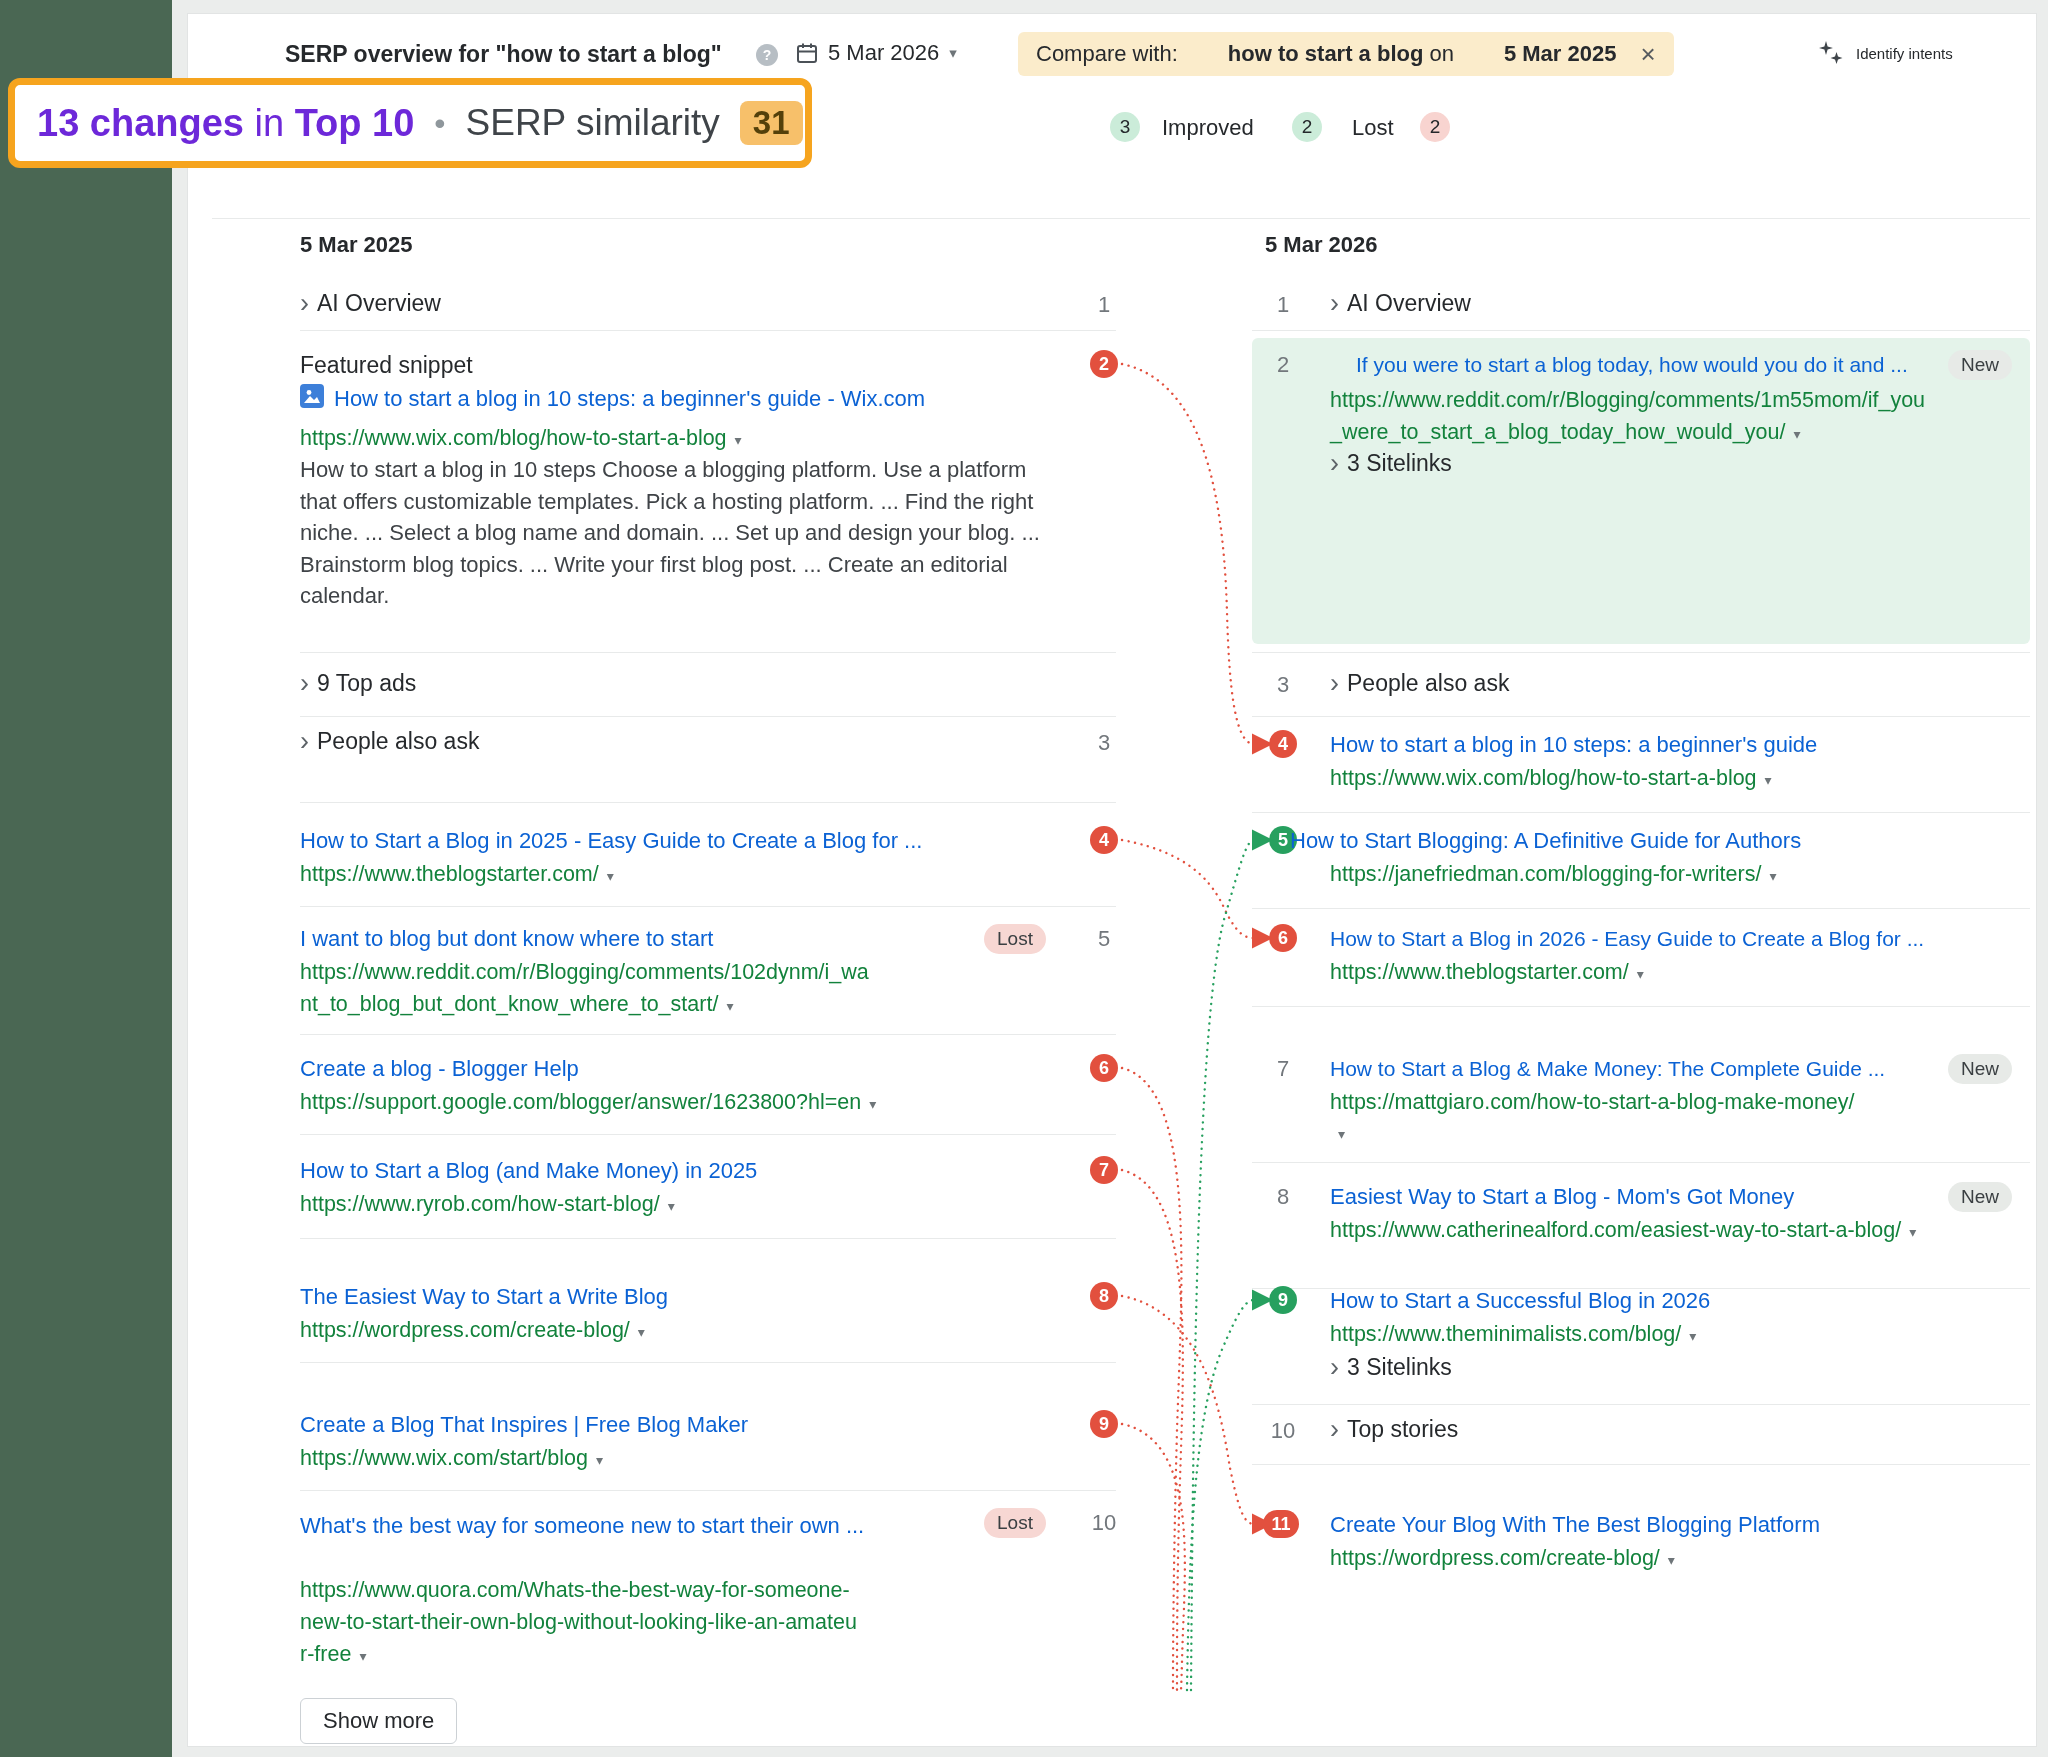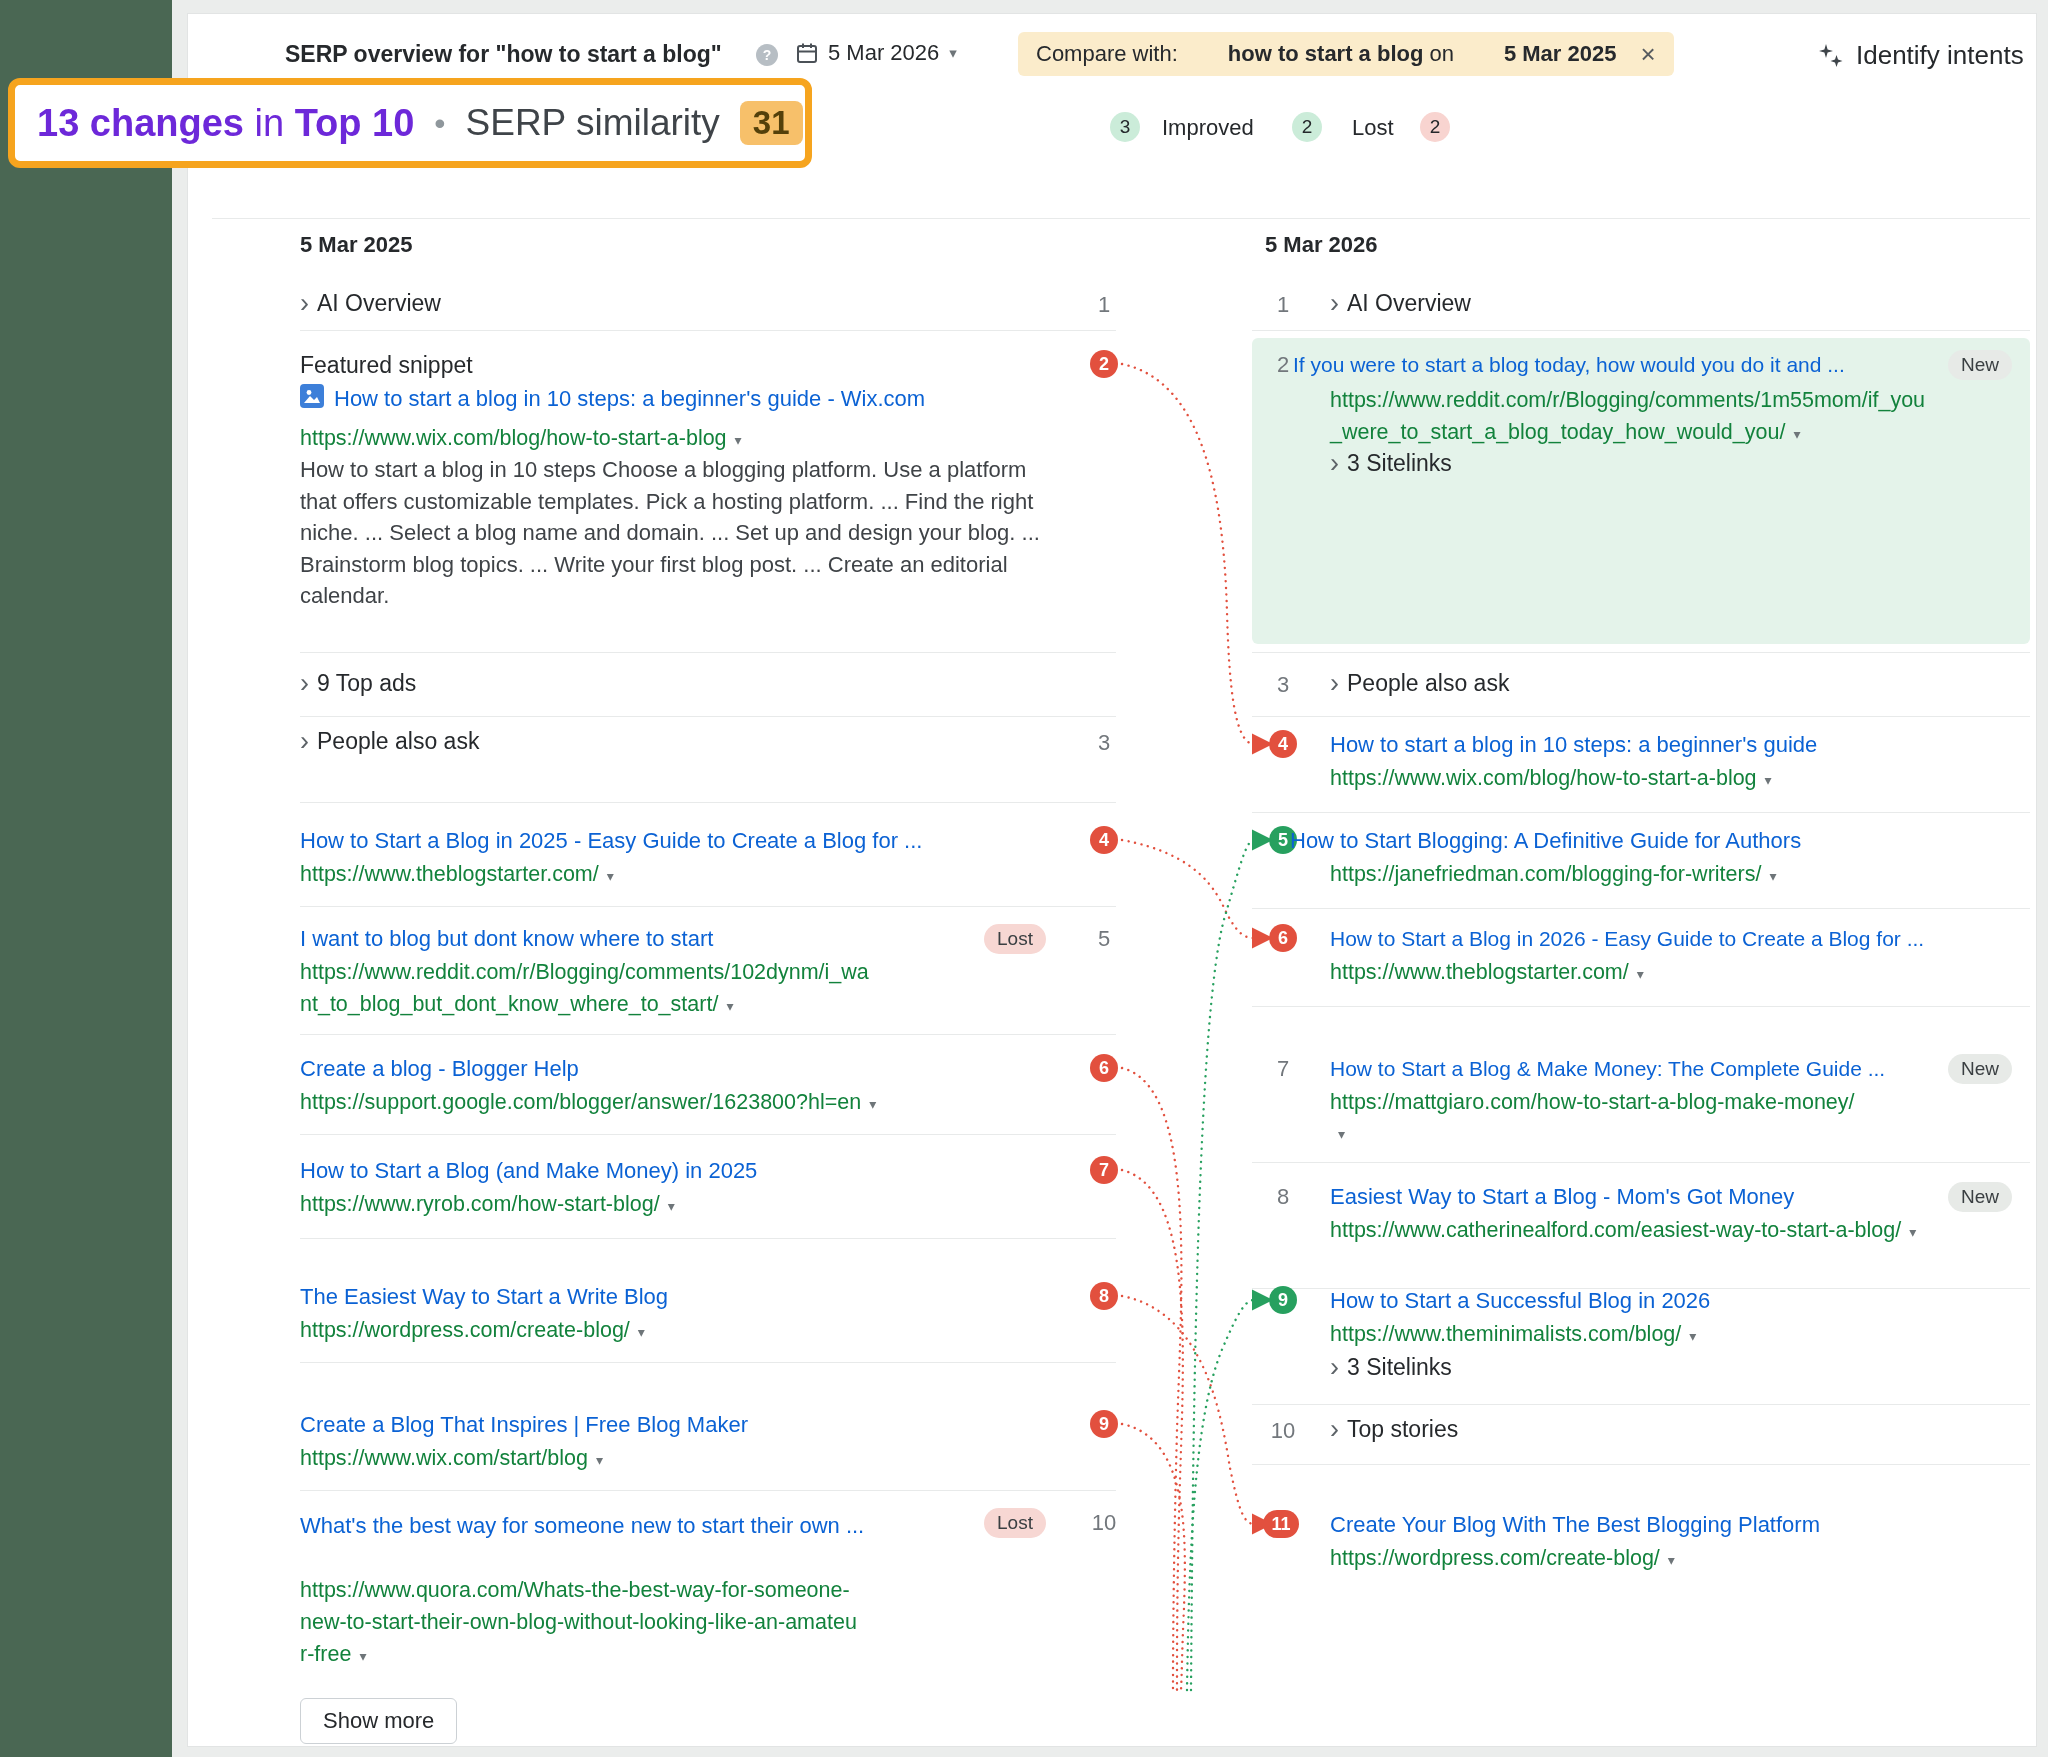--- a/index.html
+++ b/index.html
@@ -16,21 +16,21 @@
   
   .hdr-title{font-size:23px;font-weight:bold;color:#26292c;white-space:nowrap;}
   .help-icon{width:22px;height:22px;border-radius:11px;background:#b7bec4;color:#fff;
     font-size:14px;font-weight:bold;display:flex;align-items:center;justify-content:center;}
   .date-picker{display:flex;align-items:center;gap:10px;font-size:22px;color:#26292c;cursor:pointer;}
   .caret{color:#6e7579;font-size:15px;}
   .chip{height:44px;background:#fbeccb;border-radius:6px;display:flex;align-items:center;
     padding:0 18px;font-size:22px;color:#26292c;gap:6px;white-space:nowrap;}
   .chip b{font-weight:bold;margin-left:44px;}
   .chip .x{margin-left:18px;font-size:26px;color:#565b60;cursor:pointer;line-height:1;}
-  .intents{display:flex;align-items:center;gap:12px;font-size:26px;color:#26292c;cursor:pointer;}
+  .intents{display:flex;align-items:center;gap:12px;font-size:15px;color:#26292c;cursor:pointer;}
   .hdr-line{height:1px;background:#e8eaea;}
 
   
   .count-chip{min-width:30px;height:30px;border-radius:15px;padding:0 4px;box-sizing:border-box;
     display:flex;align-items:center;justify-content:center;font-size:19px;color:#24282b;}
   .cc-green{background:#cbecd9;}
   .cc-pink{background:#f8d4d0;}
   .stat-label{font-size:22px;color:#26292c;}
 
   
@@ -218,21 +218,21 @@
 
 <div class="abs posn" style="left:1269px;top:292px;">1</div>
 <div class="abs row-flex" style="left:1330px;top:290px;">
   <span class="chev">›</span>
   <span class="section">AI Overview</span>
 </div>
 <div class="abs divider" style="left:1252px;top:330px;width:778px;"></div>
 
 <div class="abs hl-block"></div>
 <div class="abs posn" style="left:1269px;top:352px;">2</div>
-<div class="abs t t-sm" style="left:1293px;top:353px;">If you were to start a blog today, how would you do it and ...</div>
+<div class="abs t t-sm" style="left:1356px;top:353px;">If you were to start a blog today, how would you do it and ...</div>
 <div class="abs pill p-new" style="left:1948px;top:350px;">New</div>
 <div class="abs u u-break" style="left:1330px;top:384px;width:600px;">
   <span>https://www.reddit.com/r/Blogging/comments/1m55mom/if_you_were_to_start_a_blog_today_how_would_you/</span><span class="caret">▾</span>
 </div>
 <div class="abs row-flex" style="left:1330px;top:450px;">
   <span class="chev">›</span>
   <span class="section">3 Sitelinks</span>
 </div>
 <div class="abs divider" style="left:1252px;top:652px;width:778px;"></div>
 

